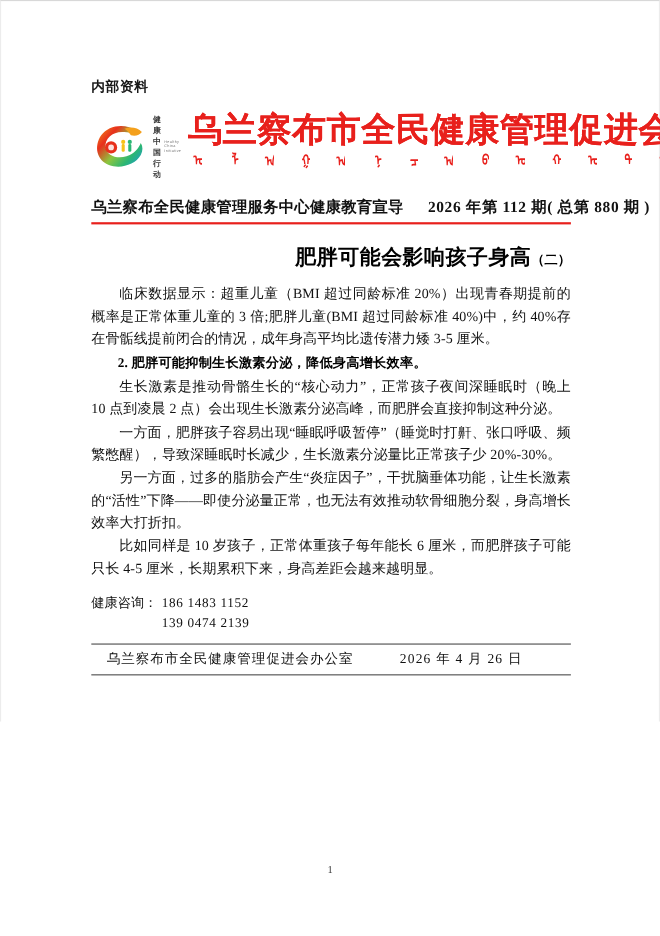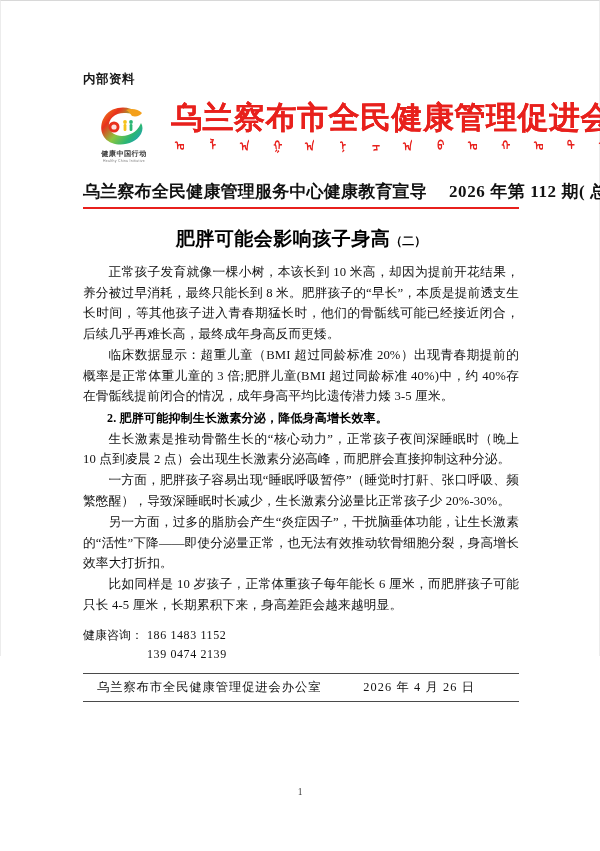--- a/index.html
+++ b/index.html
@@ -48,21 +48,21 @@
     display: flex;
     align-items: center;
     margin-top: 4px;
     height: 78px;
   }
 
   .logo-block {
     width: 82px;
     flex: 0 0 82px;
     display: flex;
-    flex-direction: column;
+    flex-direction: row;
     align-items: center;
     justify-content: center;
   }
 
   .logo-mark {
     width: 56px;
     height: 44px;
     position: relative;
   }
   .logo-mark svg { display: block; }
@@ -116,21 +116,21 @@
     writing-mode: vertical-lr;
     text-orientation: upright;
     color: #e8201c;
     transform: scaleX(0.8);
   }
 
   
   .issue-line {
     display: flex;
     align-items: baseline;
-    font-size: 17px;
+    font-size: 14px;
     font-weight: bold;
     color: #111;
     margin-top: 8px;
     letter-spacing: 0.2px;
   }
   .issue-left { white-space: nowrap; }
   .issue-right {
     margin-left: 22px;
     white-space: nowrap;
     letter-spacing: 0.6px;
@@ -138,21 +138,21 @@
 
   .red-rule {
     height: 2.2px;
     background: #e8201c;
     margin-top: 4px;
     width: 100%;
   }
 
   
   .article-title {
-    text-align: center;
+    text-align: right;
     font-family: Liberation Mono, monospace;
     font-weight: bold;
     font-size: 19px;
     color: #000;
     margin-top: 17px;
     margin-bottom: 10px;
     letter-spacing: 0.5px;
   }
   .article-title .part {
     font-size: 12px;
@@ -293,21 +293,20 @@
       <span class="issue-left">乌兰察布全民健康管理服务中心健康教育宣导</span>
       <span class="issue-right">2026 年第 112 期( 总第 880 期 )</span>
     </div>
 
     <div class="red-rule"></div>
 
     <div class="article-title">
       <span>肥胖可能会影响孩子身高</span><span class="part">（二）</span>
     </div>
 
-    <p class="body">正常孩子发育就像一棵小树，本该长到 10 米高，却因为提前开花结果，养分被过早消耗，最终只能长到 8 米。肥胖孩子的“早长”，本质是提前透支生长时间，等其他孩子进入青春期猛长时，他们的骨骺线可能已经接近闭合，后续几乎再难长高，最终成年身高反而更矮。</p>
     <p class="body">临床数据显示：超重儿童（BMI 超过同龄标准 20%）出现青春期提前的概率是正常体重儿童的 3 倍;肥胖儿童(BMI 超过同龄标准 40%)中，约 40%存在骨骺线提前闭合的情况，成年身高平均比遗传潜力矮 3-5 厘米。</p>
     <p class="section-head">2. 肥胖可能抑制生长激素分泌，降低身高增长效率。</p>
     <p class="body">生长激素是推动骨骼生长的“核心动力”，正常孩子夜间深睡眠时（晚上 10 点到凌晨 2 点）会出现生长激素分泌高峰，而肥胖会直接抑制这种分泌。</p>
     <p class="body">一方面，肥胖孩子容易出现“睡眠呼吸暂停”（睡觉时打鼾、张口呼吸、频繁憋醒），导致深睡眠时长减少，生长激素分泌量比正常孩子少 20%-30%。</p>
     <p class="body">另一方面，过多的脂肪会产生“炎症因子”，干扰脑垂体功能，让生长激素的“活性”下降——即使分泌量正常，也无法有效推动软骨细胞分裂，身高增长效率大打折扣。</p>
     <p class="body">比如同样是 10 岁孩子，正常体重孩子每年能长 6 厘米，而肥胖孩子可能只长 4-5 厘米，长期累积下来，身高差距会越来越明显。</p>
 
     <div class="contact">
       <div class="contact-col-left">
         <div class="contact-row">

